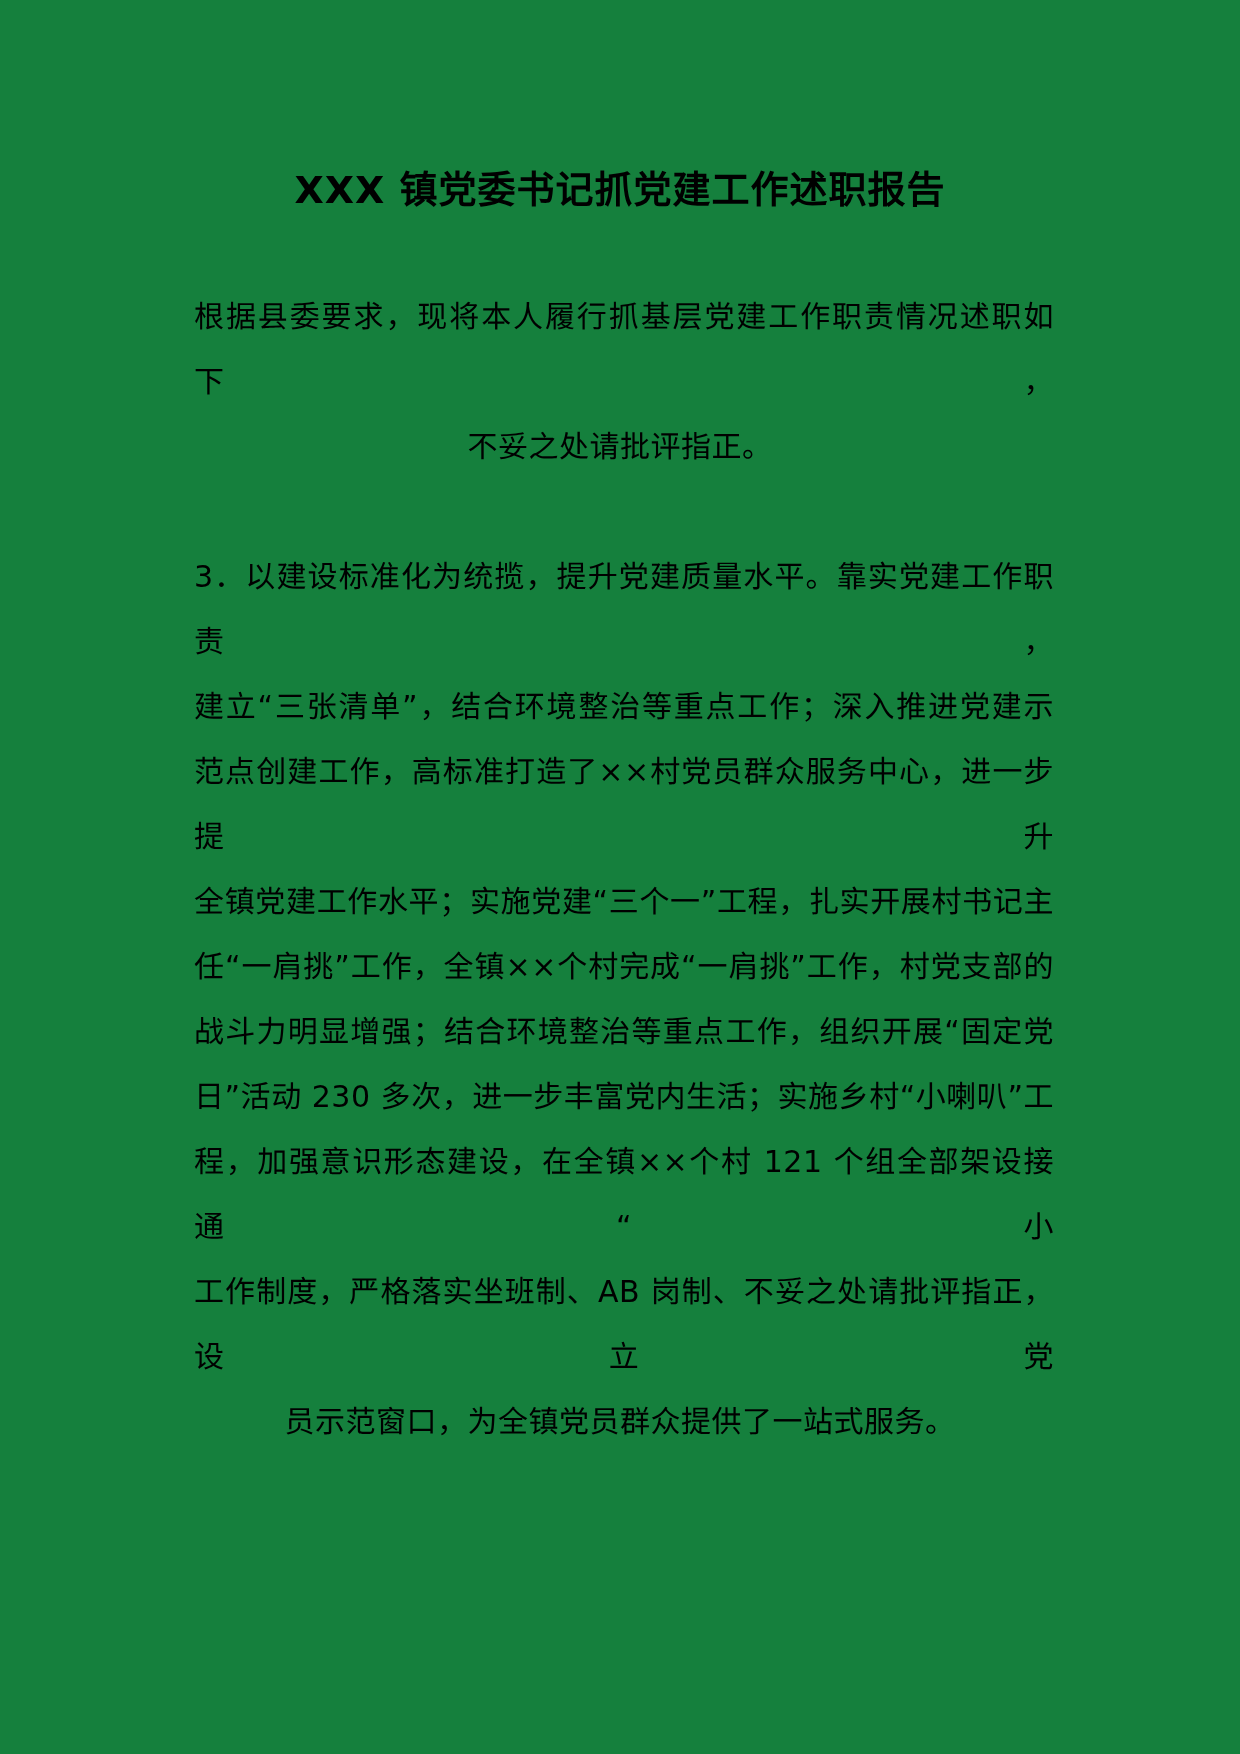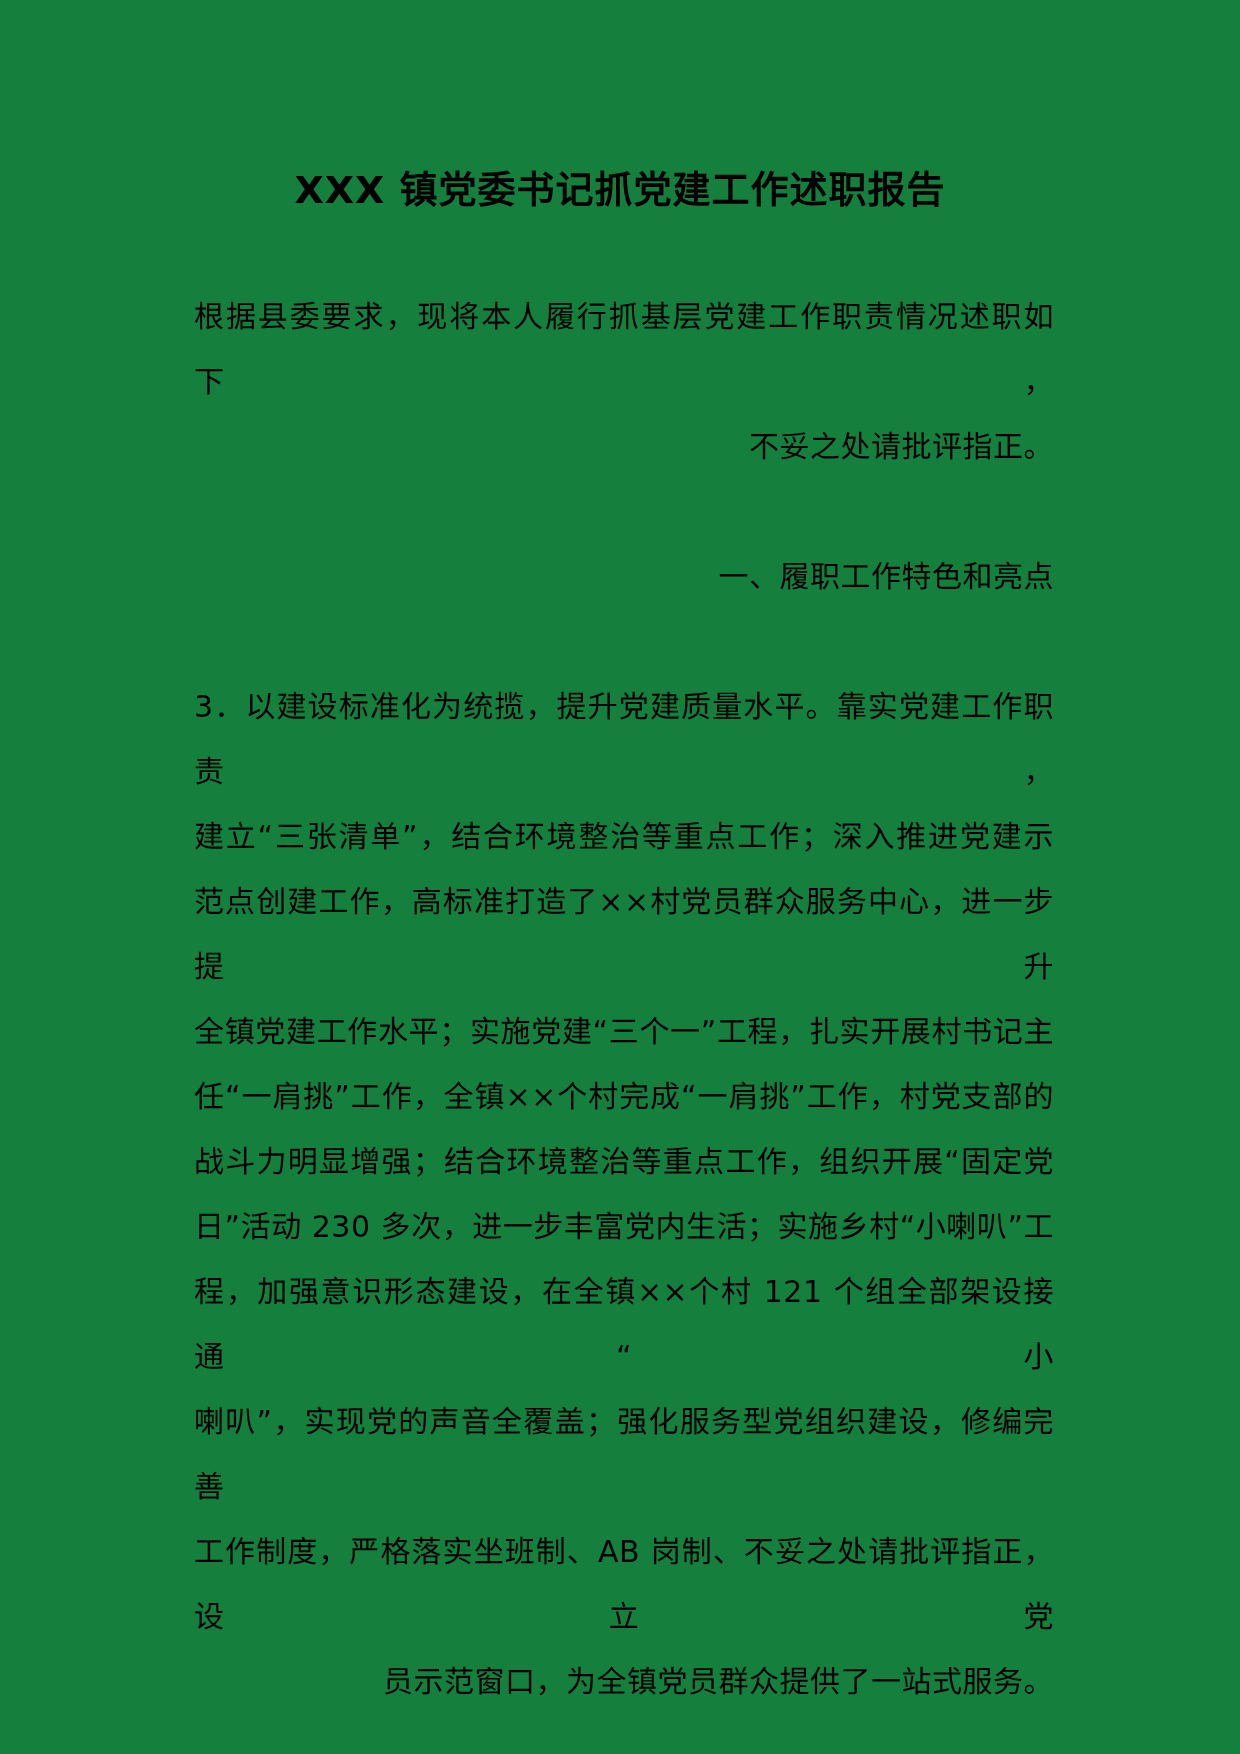--- a/index.html
+++ b/index.html
@@ -36,21 +36,21 @@
   }
   .para {
     margin: 65px 0 0 0;
   }
   .para.first {
     margin-top: 69px;
   }
   .line {
     font-size: 30px;
     line-height: 65px;
-    text-align: right;
+    text-align: center;
     letter-spacing: 0.5px;
   }
   .line.just {
     text-align: justify;
     text-align-last: justify;
     text-justify: inter-character;
     margin-left: 8px;
   }
   .heading .line {
     font-weight: 400;
@@ -62,31 +62,27 @@
 <div class="page">
 
   <h1 class="doc-title">XXX 镇党委书记抓党建工作述职报告</h1>
 
 
   <div class="para first">
     <div class="line just">根据县委要求，现将本人履行抓基层党建工作职责情况述职如下，</div>
     <div class="line">不妥之处请批评指正。</div>
   </div>
 
-  <div class="para heading">
-    <div class="line">一、履职工作特色和亮点</div>
-  </div>
 
   <div class="para">
     <div class="line just">3．以建设标准化为统揽，提升党建质量水平。靠实党建工作职责，</div>
     <div class="line just">建立“三张清单”，结合环境整治等重点工作；深入推进党建示</div>
     <div class="line just">范点创建工作，高标准打造了××村党员群众服务中心，进一步提升</div>
     <div class="line just">全镇党建工作水平；实施党建“三个一”工程，扎实开展村书记主</div>
     <div class="line just">任“一肩挑”工作，全镇××个村完成“一肩挑”工作，村党支部的</div>
     <div class="line just">战斗力明显增强；结合环境整治等重点工作，组织开展“固定党</div>
     <div class="line just">日”活动 230 多次，进一步丰富党内生活；实施乡村“小喇叭”工</div>
     <div class="line just">程，加强意识形态建设，在全镇××个村 121 个组全部架设接通“小</div>
-    <div class="line just">喇叭”，实现党的声音全覆盖；强化服务型党组织建设，修编完善</div>
     <div class="line just">工作制度，严格落实坐班制、AB 岗制、不妥之处请批评指正，设立党</div>
     <div class="line">员示范窗口，为全镇党员群众提供了一站式服务。</div>
   </div>
 
 </div>
 
 </body></html>

